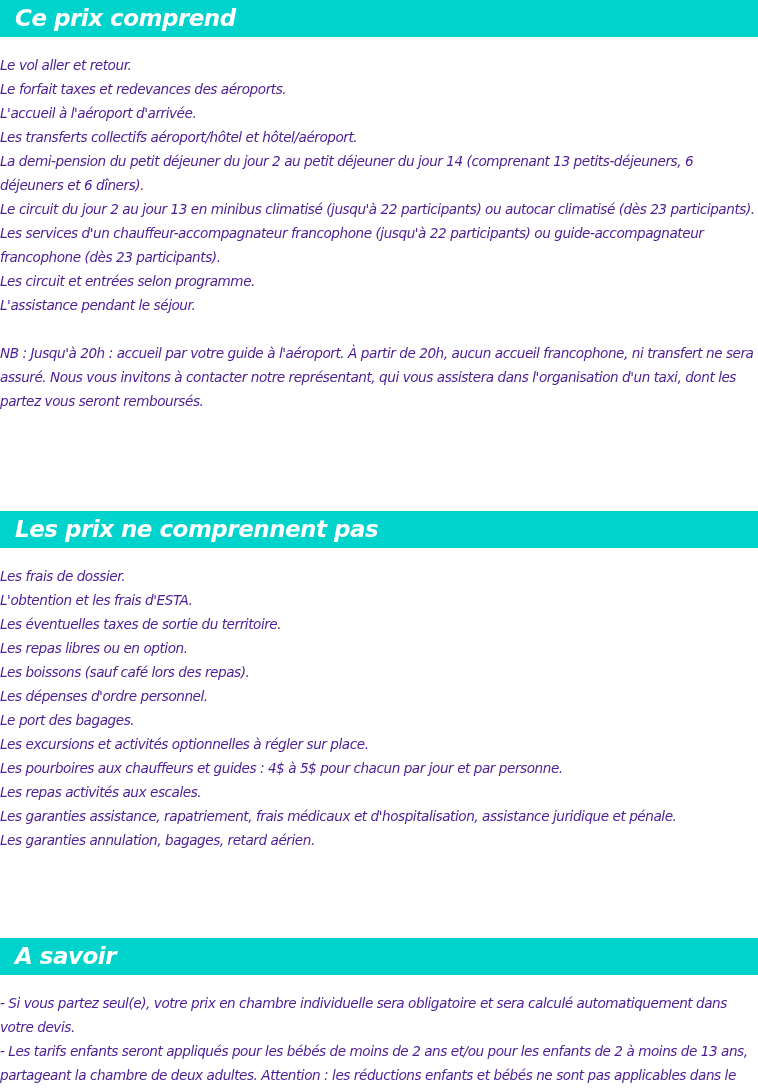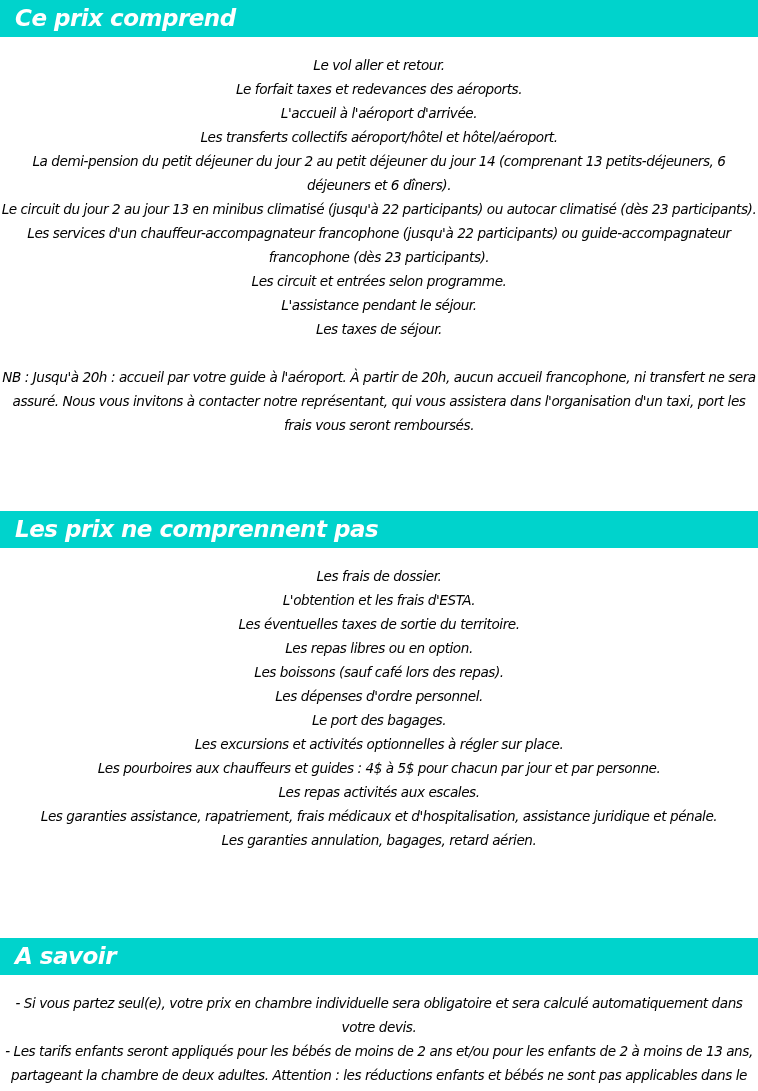--- a/index.html
+++ b/index.html
@@ -1,40 +1,39 @@
 <!DOCTYPE html>
 <html><head>
 <meta charset="utf-8">
 <style>
   html, body { margin: 0; padding: 0; background: #ffffff; }
   body { width: 758px; height: 1091px; overflow: hidden; position: relative; font-family: "DejaVu Sans", sans-serif; }
   .section { position: absolute; left: 0; width: 758px; }
   .bar { height: 37px; background: #00d3cc; color: #ffffff; font-style: italic; font-weight: bold; font-size: 23px; line-height: 37px; padding-left: 15px; box-sizing: border-box; letter-spacing: -0.5px; }
   .body { margin-top: 16px; }
-  .line { font-style: italic; font-size: 13.6px; line-height: 24px; color: #000000; letter-spacing: -0.45px; white-space: normal; text-align: center; }
+  .line { font-style: italic; font-size: 13.6px; line-height: 24px; color: #4c1d95; letter-spacing: -0.45px; white-space: normal; }
   .blank { height: 24px; }
 </style>
 </head>
 <body>
 
 <div class="section" style="top:0px;">
   <div class="bar">Ce prix comprend</div>
   <div class="body">
     <div class="line">Le vol aller et retour.</div>
     <div class="line">Le forfait taxes et redevances des aéroports.</div>
     <div class="line">L'accueil à l'aéroport d'arrivée.</div>
     <div class="line">Les transferts collectifs aéroport/hôtel et hôtel/aéroport.</div>
     <div class="line">La demi-pension du petit déjeuner du jour 2 au petit déjeuner du jour 14 (comprenant 13 petits-déjeuners, 6 déjeuners et 6 dîners).</div>
     <div class="line">Le circuit du jour 2 au jour 13 en minibus climatisé (jusqu'à 22 participants) ou autocar climatisé (dès 23 participants).</div>
     <div class="line">Les services d'un chauffeur-accompagnateur francophone (jusqu'à 22 participants) ou guide-accompagnateur francophone (dès 23 participants).</div>
     <div class="line">Les circuit et entrées selon programme.</div>
     <div class="line">L'assistance pendant le séjour.</div>
-    <div class="line">Les taxes de séjour.</div>
     <div class="blank"></div>
-    <div class="line">NB : Jusqu'à 20h : accueil par votre guide à l'aéroport. À partir de 20h, aucun accueil francophone, ni transfert ne sera assuré. Nous vous invitons à contacter notre représentant, qui vous assistera dans l'organisation d'un taxi, port les frais vous seront remboursés.</div>
+    <div class="line">NB : Jusqu'à 20h : accueil par votre guide à l'aéroport. À partir de 20h, aucun accueil francophone, ni transfert ne sera assuré. Nous vous invitons à contacter notre représentant, qui vous assistera dans l'organisation d'un taxi, dont les partez vous seront remboursés.</div>
   </div>
 </div>
 
 <div class="section" style="top:511px;">
   <div class="bar">Les prix ne comprennent pas</div>
   <div class="body">
     <div class="line">Les frais de dossier.</div>
     <div class="line">L'obtention et les frais d'ESTA.</div>
     <div class="line">Les éventuelles taxes de sortie du territoire.</div>
     <div class="line">Les repas libres ou en option.</div>

